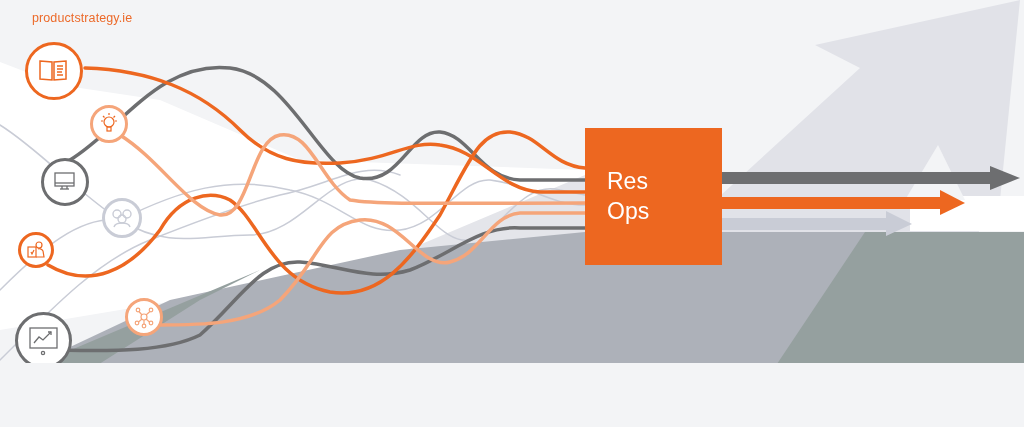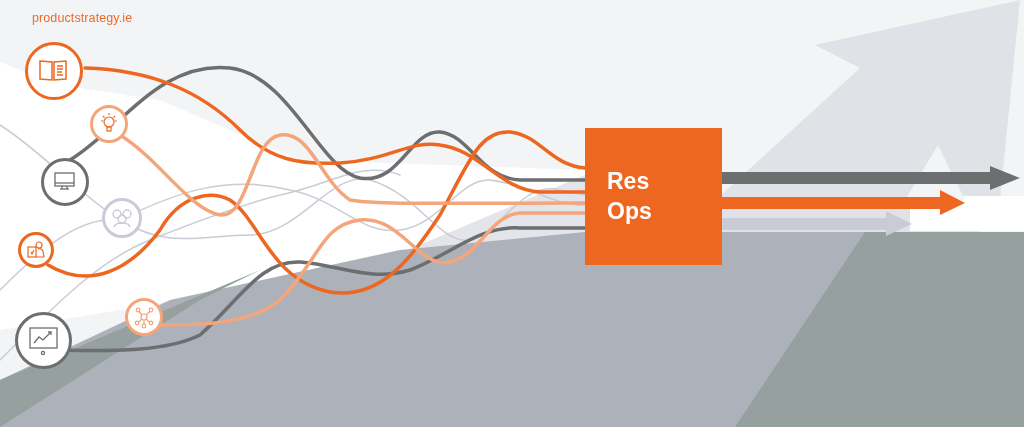--- a/index.html
+++ b/index.html
@@ -1,21 +1,21 @@
 <!DOCTYPE html>
 <html><head>
 <meta charset="utf-8">
 <style>
   html, body { margin:0; padding:0; }
   body { width:1024px; height:427px; overflow:hidden; background:#f3f4f6; font-family:"Liberation Sans", sans-serif; }
-  .stage { position:relative; width:1024px; height:427px; overflow:hidden; }
+  .stage { position:relative; width:1024px; height:363px; overflow:hidden; }
   svg.bg, svg.flows { position:absolute; left:0; top:0; }
   .brand { position:absolute; left:32px; top:11px; font-size:12.5px; color:#ec6a2a; letter-spacing:0.1px; }
   .hub { position:absolute; left:585px; top:128px; width:137px; height:137px; background:#ed6720; }
-  .hub-label { position:absolute; left:22px; top:38px; color:#ffffff; font-weight:bold; font-size:23px; line-height:30px; }
+  .hub-label { position:absolute; left:22px; top:38px; color:#ffffff; font-weight:normal; font-size:23px; line-height:30px; }
   .node { position:absolute; border-radius:50%; background:#ffffff; box-sizing:border-box; }
   .node svg { position:absolute; left:0; top:0; }
 </style>
 </head>
 <body>
 
 <div class="stage">
 
   <svg class="bg" width="1024" height="427" viewBox="0 0 1024 427">
     <rect x="0" y="0" width="1024" height="427" fill="#f3f4f6"></rect>

